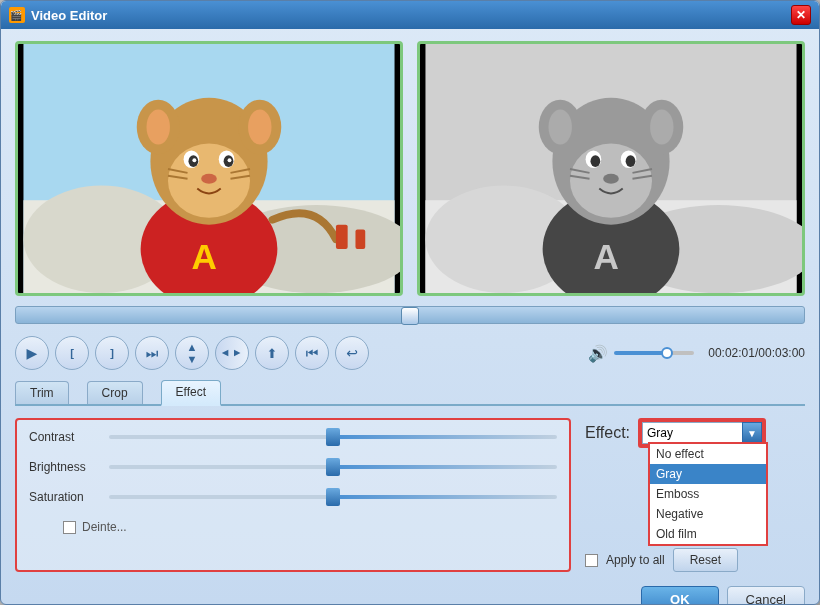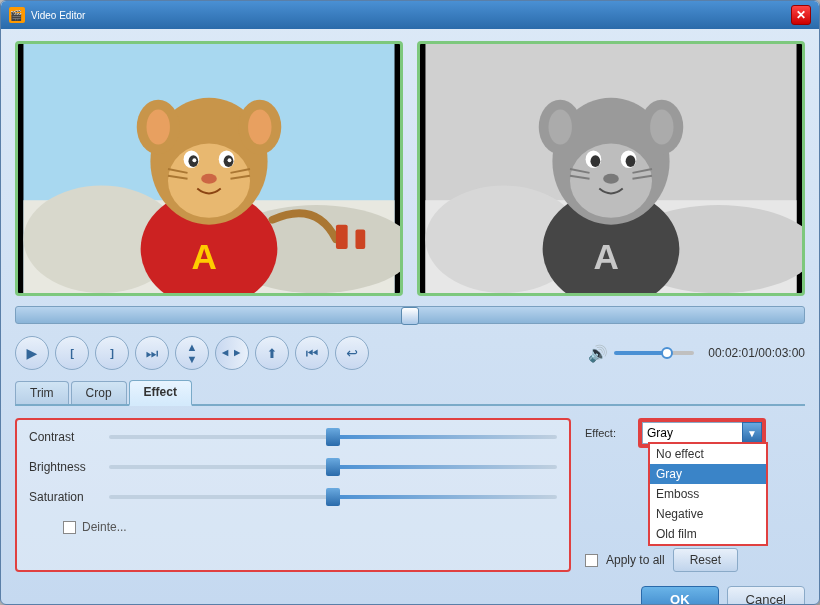--- a/index.html
+++ b/index.html
@@ -45,22 +45,22 @@
       border-radius: 2px;
       display: flex;
       align-items: center;
       justify-content: center;
       font-size: 10px;
       color: white;
     }
 
     .title-bar-title {
       color: white;
-      font-weight: normal;
-      font-size: 10px;
+      font-weight: bold;
+      font-size: 13px;
       flex: 1;
     }
 
     .title-bar-close {
       width: 20px;
       height: 20px;
       background: linear-gradient(180deg, #f44 0%, #c00 100%);
       border-radius: 3px;
       display: flex;
       align-items: center;
@@ -183,38 +183,38 @@
     .time-display {
       font-size: 12px;
       color: #333;
       margin-left: 8px;
     }
 
     .tabs-row {
       display: flex;
       align-items: flex-end;
       border-bottom: 2px solid #7aaac8;
-      gap: 2px;
+      gap: 18px;
       margin-bottom: 4px;
     }
 
     .tab {
       padding: 4px 14px;
       background: linear-gradient(180deg, #d0e4f4 0%, #b8d0e8 100%);
       border: 1px solid #8aaac8;
       border-bottom: none;
       border-radius: 4px 4px 0 0;
       cursor: pointer;
       font-size: 12px;
       color: #333;
     }
 
     .tab.active {
       background: linear-gradient(180deg, #e8f4ff 0%, #d4eafc 100%);
-      font-weight: bold;
+      font-weight: normal;
       border-color: #7aaac8;
       padding-bottom: 5px;
       margin-bottom: -2px;
       border-bottom: 2px solid #d4eafc;
     }
 
     .editor-panel {
       flex: 1;
       display: flex;
       gap: 14px;
@@ -271,21 +271,21 @@
       min-width: 220px;
     }
 
     .effect-row {
       display: flex;
       align-items: center;
       gap: 8px;
     }
 
     .effect-label {
-      font-size: 11px;
+      font-size: 16px;
       color: #333;
       width: 45px;
     }
 
     .dropdown-container {
       position: relative;
       border: 2px solid #e04040;
       border-radius: 3px;
     }
 

